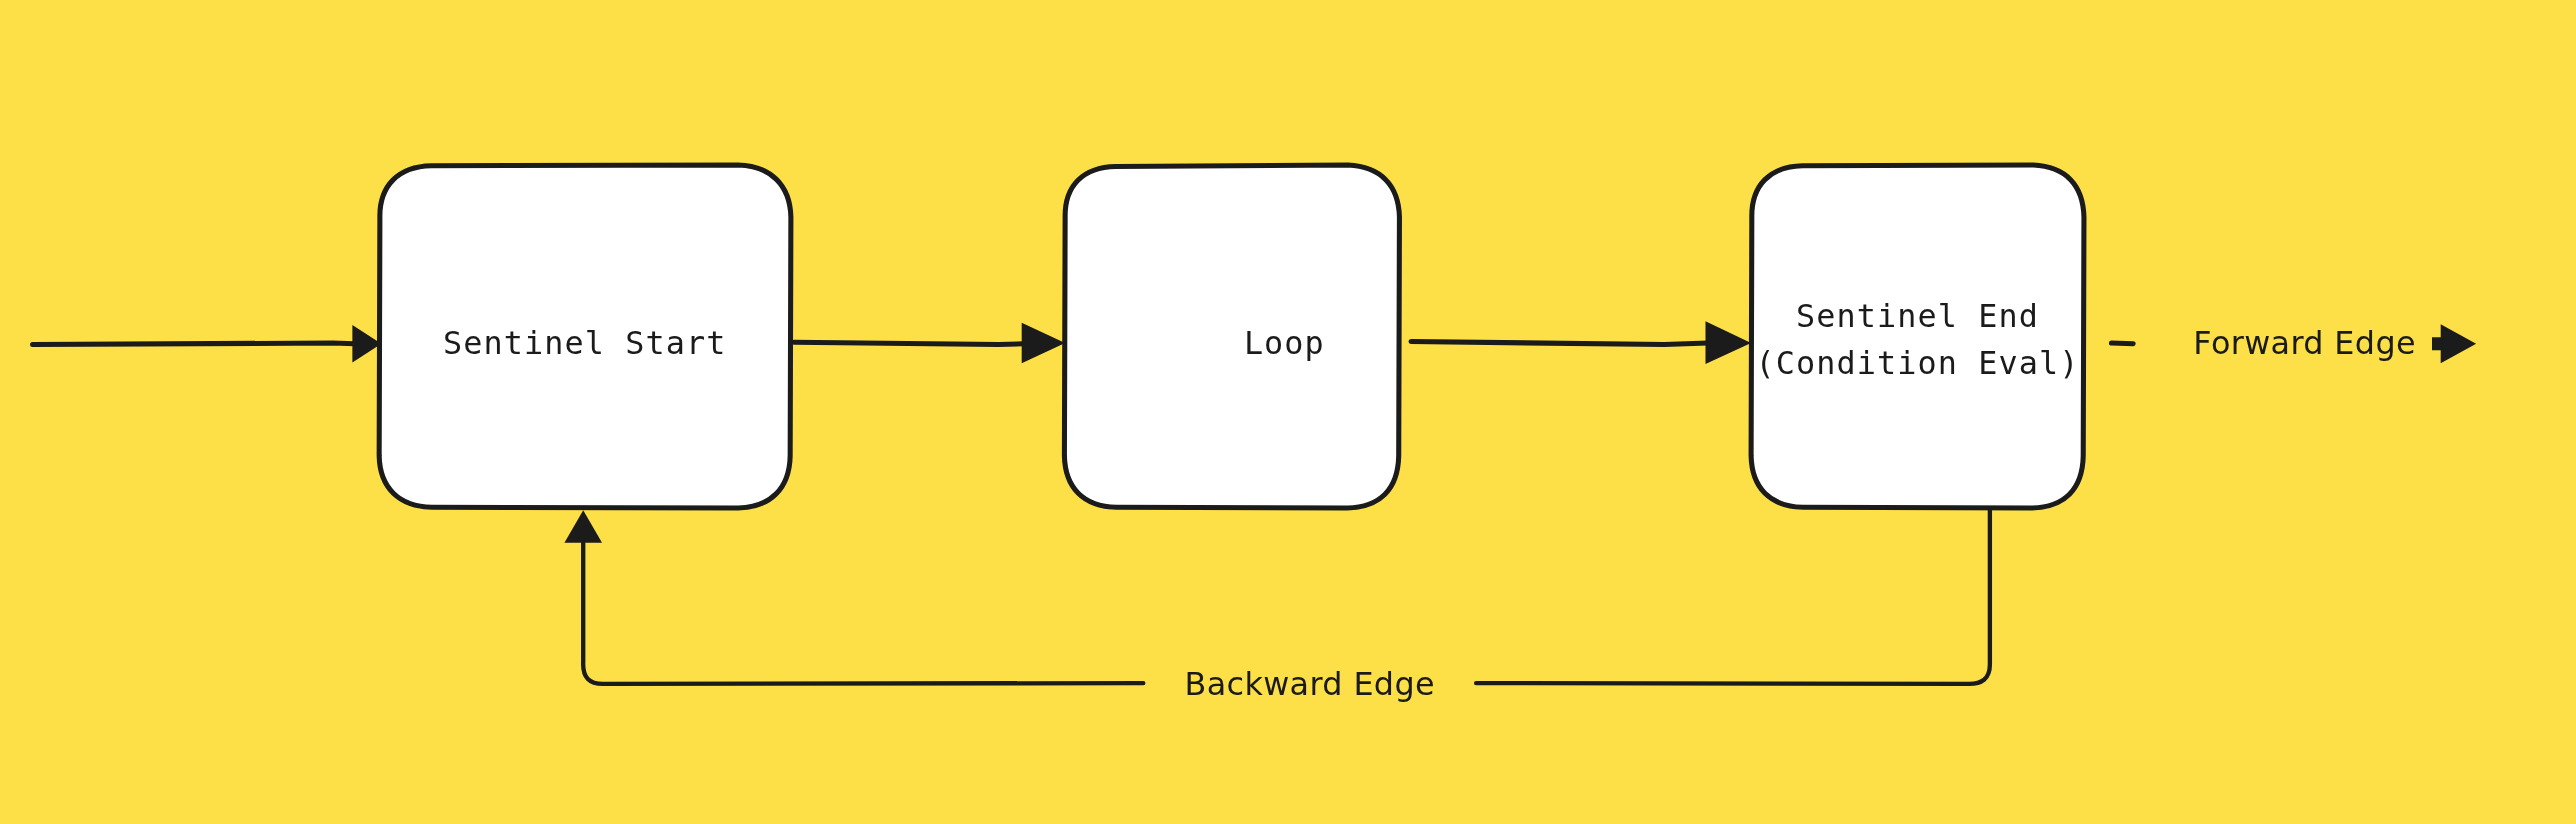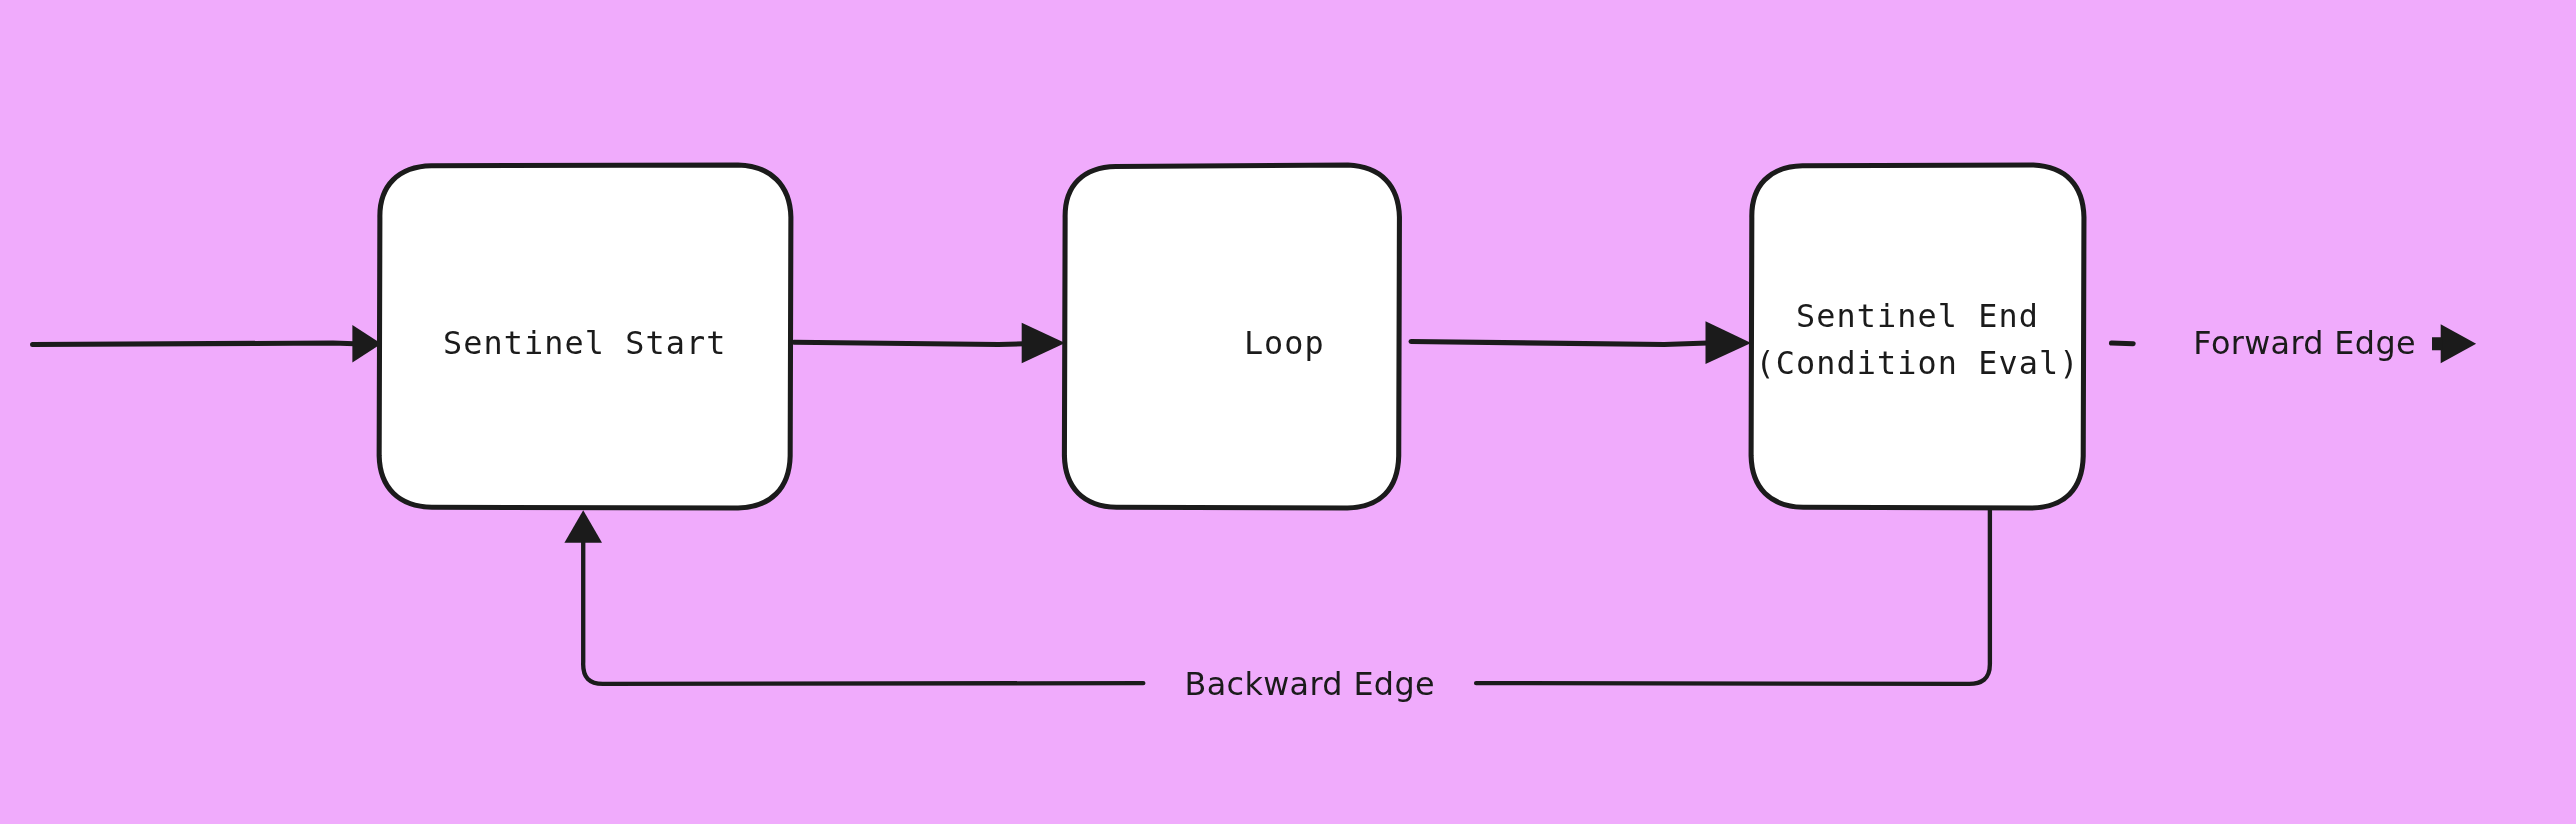--- a/index.html
+++ b/index.html
@@ -10,21 +10,21 @@
   body {
     width: 2576px;
     height: 825px;
     overflow: hidden;
     font-family: "DejaVu Sans", sans-serif;
   }
   #canvas {
     position: relative;
     width: 2576px;
     height: 825px;
-    background: #f0abfc;
+    background: #fde047;
   }
   #diagram-svg {
     position: absolute;
     left: 0;
     top: 0;
     width: 2576px;
     height: 825px;
   }
   .node-shape {
     fill: #ffffff;

